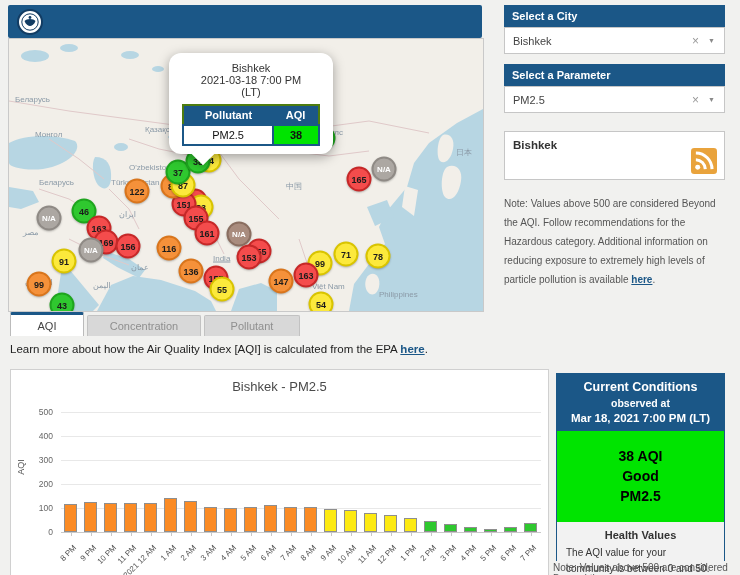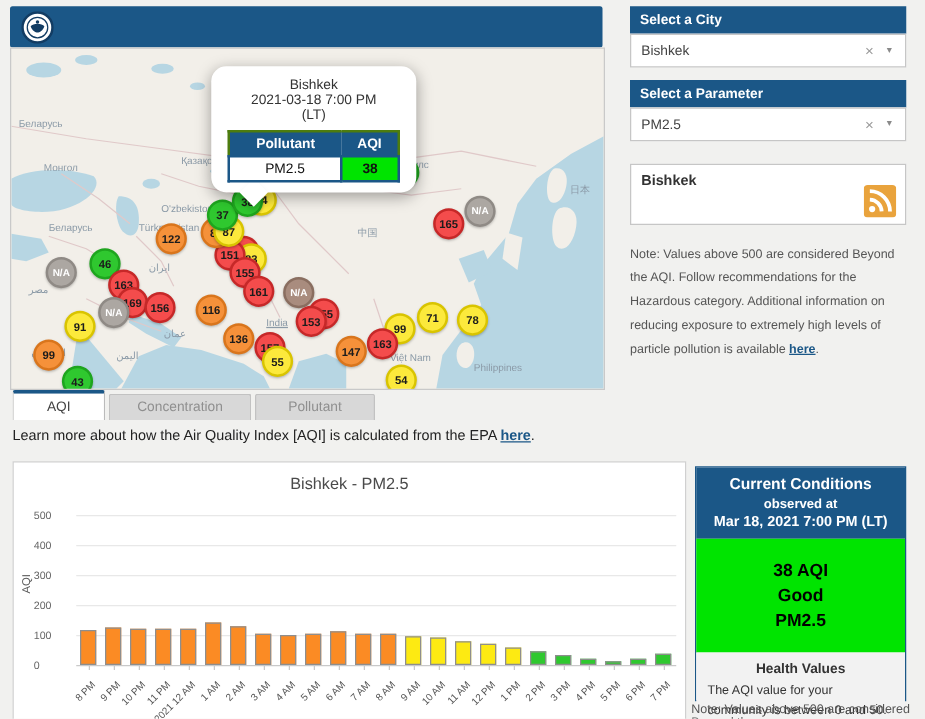--- a/index.html
+++ b/index.html
@@ -56,21 +56,21 @@
 
   
   .chart-panel{position:absolute;left:10px;top:369px;width:537px;height:230px;
        background:#fff;border:1px solid #d0d0d0;}
   .chart-title{position:absolute;left:0;top:9px;width:100%;text-align:center;
        font-size:13px;color:#4a4a4a;}
   .ylab{position:absolute;left:2px;top:92px;font-size:9px;color:#555;
        transform:rotate(-90deg);}
   .gridline{position:absolute;height:1px;background:#e8e8e8;}
   .gridline.base{background:#c9c9c9;}
-  .ytick{position:absolute;width:26px;font-size:8.5px;color:#666;}
+  .ytick{position:absolute;width:26px;text-align:right;font-size:8.5px;color:#666;}
   .bar{position:absolute;border:1px solid #8e8e8e;box-sizing:border-box;}
   .xtick{position:absolute;width:1px;height:4px;background:#c9c9c9;}
   .xlabel{position:absolute;width:70px;text-align:right;font-size:8px;color:#555;
        transform:rotate(-45deg);transform-origin:100% 50%;white-space:nowrap;}
 
   
   .rcol{position:absolute;left:504px;top:5px;width:221px;}
   .grp-header{background:#1b5787;color:#fff;font-size:11px;font-weight:bold;
        padding:5px 8px;box-sizing:border-box;}
   .select-box{background:#fff;border:1px solid #c6c6c6;height:27px;display:flex;

